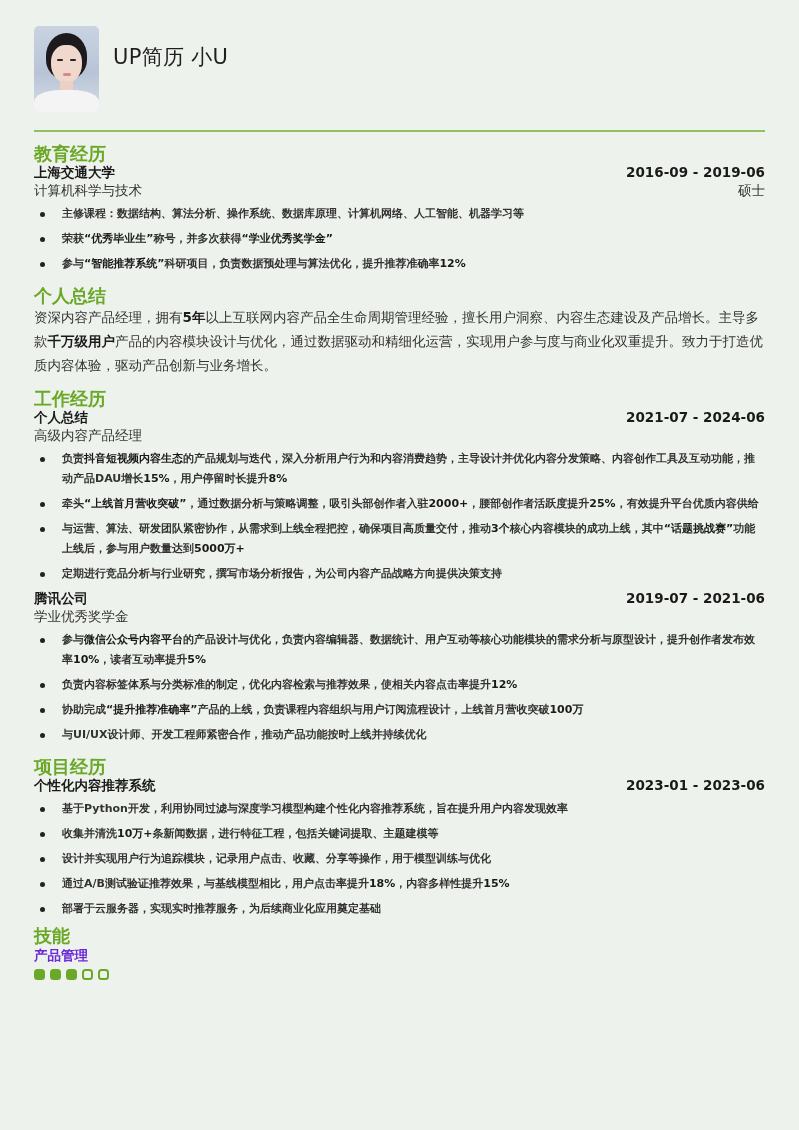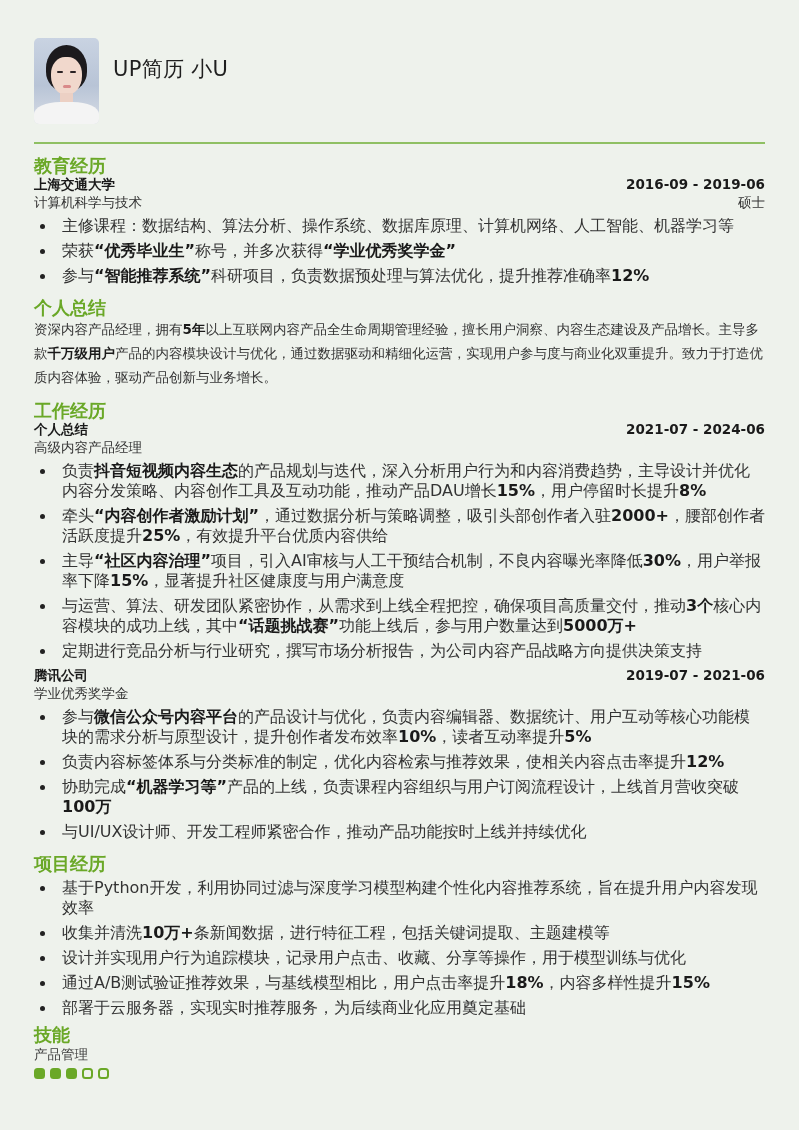--- a/index.html
+++ b/index.html
@@ -3,21 +3,21 @@
 <meta charset="utf-8">
 <style>
   * { box-sizing: border-box; margin: 0; padding: 0; }
   html, body { width: 799px; height: 1130px; overflow: hidden; }
   body {
     background: #eef2ec;
     font-family: "DejaVu Sans", "Liberation Sans", sans-serif;
     color: #222;
     position: relative;
   }
-  .page { position: absolute; left: 34px; top: 38px; width: 731px; }
+  .page { position: absolute; left: 34px; top: 26px; width: 731px; }
 
   
   .header { display: flex; align-items: flex-start; height: 86px; }
   .photo {
     width: 65px; height: 86px; border-radius: 5px;
     background: linear-gradient(180deg, #c9d3e2 0%, #b8c4d6 55%, #d8dde6 100%);
     position: relative; overflow: hidden; flex-shrink: 0;
   }
   .photo .hair {
     position: absolute; left: 12px; top: 7px; width: 41px; height: 46px;
@@ -45,34 +45,34 @@
   
   .section { margin-top: 13px; }
   .section-title { color: #6aa827; font-size: 18px; font-weight: 700; line-height: 18px; }
   .row { display: flex; justify-content: space-between; align-items: baseline; }
   .org { font-size: 13.5px; font-weight: 700; color: #1a1a1a; line-height: 18px; }
   .date { font-size: 13.5px; font-weight: 700; color: #1a1a1a; line-height: 18px; }
   .sub { font-size: 13.5px; color: #333; line-height: 18px; }
   .degree { font-size: 13.5px; color: #333; line-height: 18px; }
   ul.bullets { list-style: none; margin-top: 5px; }
   ul.bullets li {
-    position: relative; padding-left: 28px; font-size: 16px; color: #333;
-    line-height: 20px; margin-bottom: 5px;
+    position: relative; padding-left: 28px; font-size: 11px; color: #333;
+    line-height: 20px; margin-bottom: 5px; font-weight: bold;
   }
   ul.bullets li::before {
     content: ""; position: absolute; left: 6px; top: 8px; width: 5px; height: 5px;
     border-radius: 50%; background: #222;
   }
   ul.bullets li b { color: #1a1a1a; text-align: center; }
   .summary { font-size: 13.5px; color: #333; line-height: 24px; }
   .summary b { color: #1a1a1a; }
   .job { margin-top: 0; }
   .job + .job { }
 
-  .skill-name { font-size: 13.5px; font-weight: 400; color: #404040; line-height: 18px; margin-top: 1px; }
+  .skill-name { font-size: 13.5px; font-weight: 700; color: #6d28d9; line-height: 18px; margin-top: 1px; }
   .dots { display: flex; margin-top: 5px; }
   .dot { width: 11px; height: 11px; border-radius: 3.5px; margin-right: 5px; }
   .dot.on { background: #6aa827; }
   .dot.off { border: 2px solid #6aa827; background: transparent; }
 </style>
 </head>
 <body>
 
 <div class="page">
 
@@ -118,43 +118,46 @@
   <div class="section">
     <div class="section-title">工作经历</div>
     <div class="job">
       <div class="row">
         <div class="org">个人总结</div>
         <div class="date">2021-07 - 2024-06</div>
       </div>
       <div class="sub">高级内容产品经理</div>
       <ul class="bullets">
           <li>负责<b>抖音短视频内容生态</b>的产品规划与迭代，深入分析用户行为和内容消费趋势，主导设计并优化内容分发策略、内容创作工具及互动功能，推动产品DAU增长<b>15%</b>，用户停留时长提升<b>8%</b></li>
-          <li>牵头<b>“内容创作者激励计划”</b>，通过数据分析与策略调整，吸引头部创作者入驻<b>2000+</b>，腰部创作者活跃度提升<b>25%</b>，有效提升平台优质内容供给</li>
-          <li>主导<b>“社区内容治理”</b>项目，引入AI审核与人工干预结合机制，不良内容曝光率降低<b>30%</b>，用户举报率下降<b>15%</b>，显著提升社区健康度与用户满意度</li>
+          <li>牵头<b>“上线首月营收突破”</b>，通过数据分析与策略调整，吸引头部创作者入驻<b>2000+</b>，腰部创作者活跃度提升<b>25%</b>，有效提升平台优质内容供给</li>
           <li>与运营、算法、研发团队紧密协作，从需求到上线全程把控，确保项目高质量交付，推动<b>3个</b>核心内容模块的成功上线，其中<b>“话题挑战赛”</b>功能上线后，参与用户数量达到<b>5000万+</b></li>
           <li>定期进行竞品分析与行业研究，撰写市场分析报告，为公司内容产品战略方向提供决策支持</li>
         </ul>
     </div>
     <div class="job">
       <div class="row">
         <div class="org">腾讯公司</div>
         <div class="date">2019-07 - 2021-06</div>
       </div>
       <div class="sub">学业优秀奖学金</div>
       <ul class="bullets">
           <li>参与<b>微信公众号内容平台</b>的产品设计与优化，负责内容编辑器、数据统计、用户互动等核心功能模块的需求分析与原型设计，提升创作者发布效率<b>10%</b>，读者互动率提升<b>5%</b></li>
           <li>负责内容标签体系与分类标准的制定，优化内容检索与推荐效果，使相关内容点击率提升<b>12%</b></li>
-          <li>协助完成<b>“机器学习等”</b>产品的上线，负责课程内容组织与用户订阅流程设计，上线首月营收突破<b>100万</b></li>
+          <li>协助完成<b>“提升推荐准确率”</b>产品的上线，负责课程内容组织与用户订阅流程设计，上线首月营收突破<b>100万</b></li>
           <li>与UI/UX设计师、开发工程师紧密合作，推动产品功能按时上线并持续优化</li>
         </ul>
     </div>
   </div>
 
   <div class="section">
     <div class="section-title">项目经历</div>
+    <div class="row">
+      <div class="org">个性化内容推荐系统</div>
+      <div class="date">2023-01 - 2023-06</div>
+    </div>
     <ul class="bullets">
         <li>基于Python开发，利用协同过滤与深度学习模型构建个性化内容推荐系统，旨在提升用户内容发现效率</li>
         <li>收集并清洗<b>10万+</b>条新闻数据，进行特征工程，包括关键词提取、主题建模等</li>
         <li>设计并实现用户行为追踪模块，记录用户点击、收藏、分享等操作，用于模型训练与优化</li>
         <li>通过A/B测试验证推荐效果，与基线模型相比，用户点击率提升<b>18%</b>，内容多样性提升<b>15%</b></li>
         <li>部署于云服务器，实现实时推荐服务，为后续商业化应用奠定基础</li>
       </ul>
   </div>
 
   <div class="section" style="margin-top:8px;">

